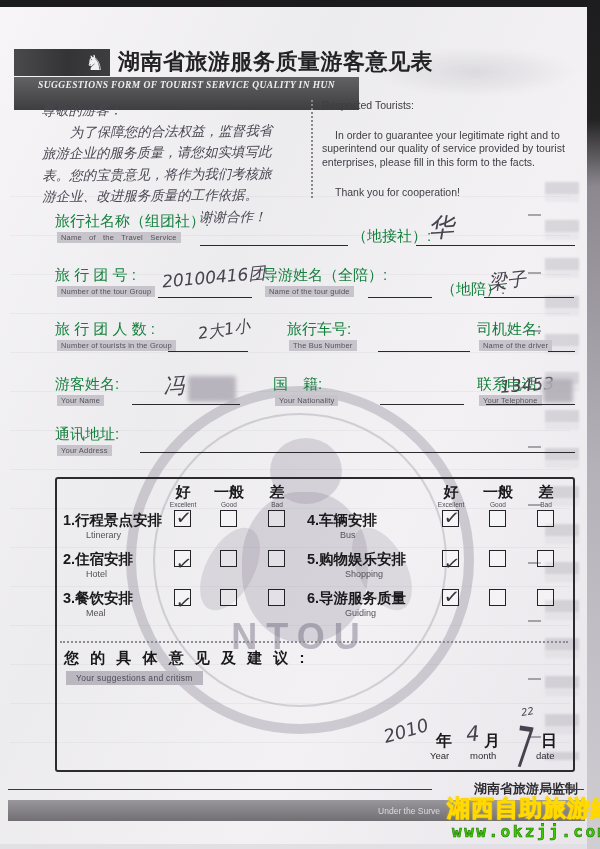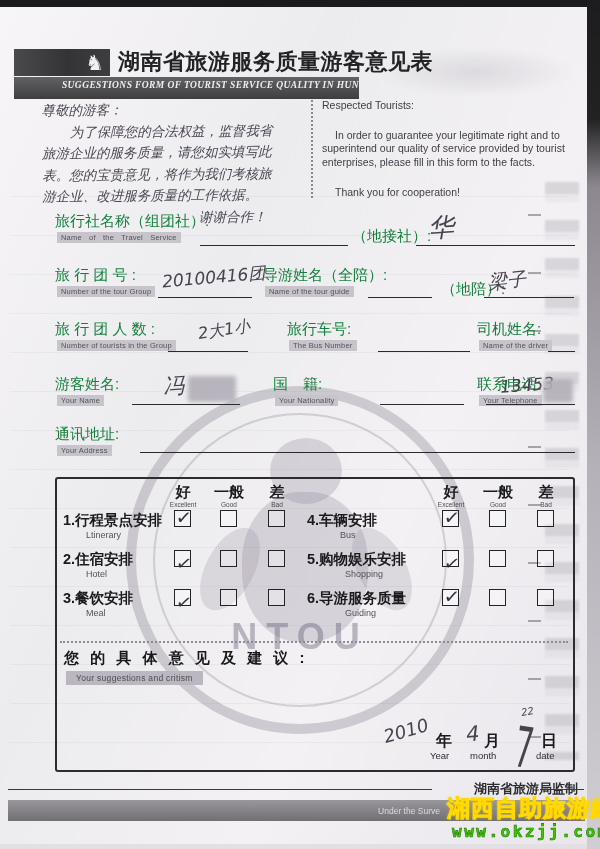--- a/index.html
+++ b/index.html
@@ -40,23 +40,23 @@
     color:rgba(106,96,120,.42); }
 
   
   .top-bar { position:absolute; left:0; top:0; width:600px; height:7px; background:#1b1b1d; }
   .logo-badge { position:absolute; left:14px; top:49px; width:96px; height:27px;
     background:linear-gradient(90deg,#4a4a4d,#343437 55%,#3d3d40); display:flex; align-items:center; justify-content:flex-end;
     padding-right:6px; }
   .logo-badge span { color:#f2f0f4; font-size:21px; line-height:1; }
   .doc-title { position:absolute; left:118px; top:47px; width:300px; font-size:22px; font-weight:bold;
     color:#232225; letter-spacing:.5px; white-space:nowrap; }
-  .doc-subtitle { position:absolute; left:14px; top:77px; width:345px; height:22px;
+  .doc-subtitle { position:absolute; left:14px; top:77px; width:345px; height:33px;
     background:linear-gradient(180deg,#626265,#3e3e41); color:#efedf1; font-family:"Liberation Serif", serif;
-    font-style:italic; font-weight:bold; font-size:9.5px; line-height:17px; text-align:right; letter-spacing:.4px; }
+    font-style:italic; font-weight:bold; font-size:9.5px; line-height:17px; text-align:center; letter-spacing:.4px; }
 
   
   .intro-cn { position:absolute; left:42px; top:99px; width:268px; font-size:13.5px; line-height:21.5px;
     color:#4a4752; font-style:italic; transform:rotate(-.5deg); }
   .intro-cn .ind { padding-left:28px; }
   .intro-cn .close { text-align:right; padding-right:44px; }
   .intro-divider { position:absolute; left:311px; top:100px; height:98px; border-left:2px dotted #8a8690; }
   .intro-en { position:absolute; left:322px; top:99px; width:256px; font-size:10.5px; line-height:13.2px;
     color:#3e3d44; }
   .intro-en .para { text-indent:13px;margin-top:17px; }

